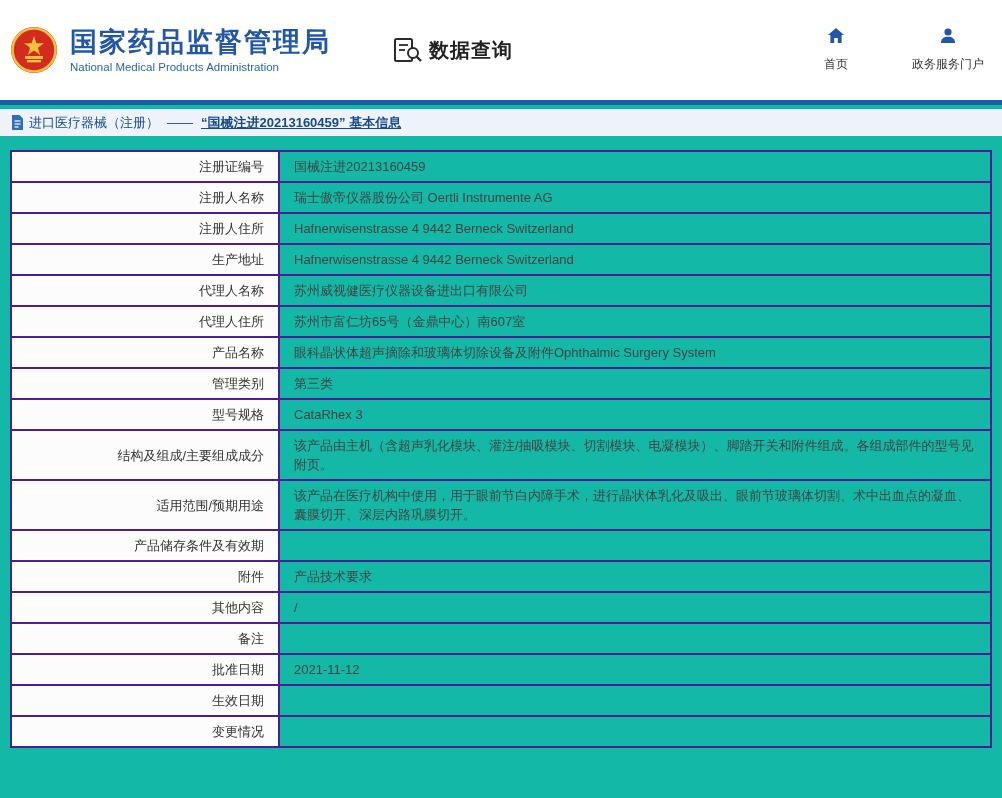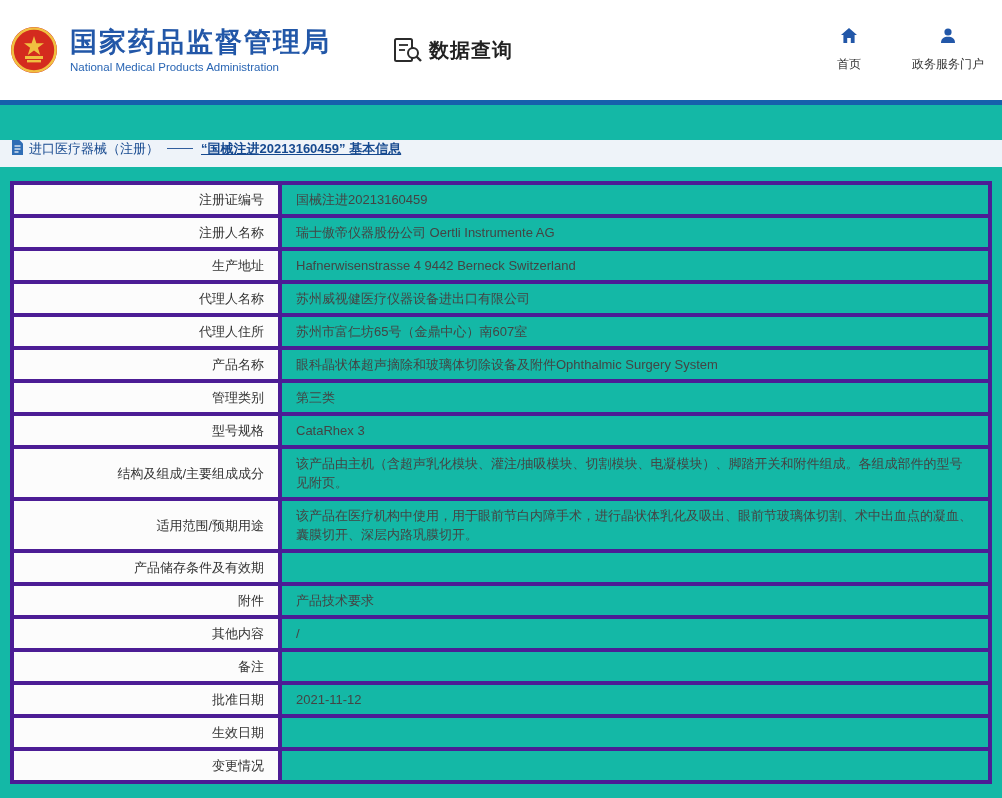--- a/index.html
+++ b/index.html
@@ -21,49 +21,49 @@
   .org-zh {
     font-size:27px; font-weight:bold; color:#2257a8;
     letter-spacing:2px; line-height:1.15;
   }
   .org-en { font-size:11.5px; color:#2a66b4; margin-top:3px; }
 
   .tool-block { display:flex; align-items:center; margin-left:62px; }
   .tool-icon { width:30px; height:26px; margin-right:6px; }
   .tool-title { font-size:20px; font-weight:bold; color:#222; letter-spacing:1px; }
 
-  .header-nav { margin-left:auto; display:flex; gap:40px; padding-right:6px; }
+  .header-nav { margin-left:auto; display:flex; gap:53px; padding-right:6px; }
   .nav-item {
     display:flex; flex-direction:column; align-items:center;
     cursor:pointer; min-width:46px;
   }
   .nav-item svg { width:18px; height:18px; }
   .nav-label { font-size:12px; color:#333; margin-top:7px; white-space:nowrap; }
 
   .blue-bar { height:5px; background:#1660ab; }
 
   
   .breadcrumb {
-    margin-top:35px; background:#eef3f9; height:27px;
-    display:flex; padding:0 10px;
+    margin-top:4px; background:#eef3f9; height:27px;
+    display:flex; align-items:center; padding:8px 10px;
     font-size:13px; color:#16498f;
   }
   .breadcrumb .doc-icon { width:14px; height:15px; margin-right:5px; flex:0 0 auto; }
   .crumb-category { color:#16498f; }
   .crumb-dash { margin:0 8px; color:#16498f; }
   .crumb-detail { color:#16498f; font-weight:bold;text-decoration:underline; }
 
   
   .table-wrap { margin:14px 10px 0 10px; }
   table.info {
     width:100%; border-collapse:collapse; font-size:13px;
     table-layout:fixed;
   }
   table.info td {
-    border:4px solid #4c1d95; padding:5px 14px;
+    border:2px solid #4c1d95; padding:5px 14px;
     line-height:19px; vertical-align:middle;
     word-break:break-all;
   }
   td.label {
     width:268px; text-align:right; color:#333; background:#fcfcfc;
   }
   td.value { color:#444; }
 </style>
 </head>
 <body>
@@ -142,20 +142,24 @@
       <tbody>
           <tr>
             <td class="label">注册证编号</td>
             <td class="value">国械注进20213160459</td>
           </tr>
           <tr>
             <td class="label">注册人名称</td>
             <td class="value">瑞士傲帝仪器股份公司 Oertli Instrumente AG</td>
           </tr>
           <tr>
+            <td class="label">注册人住所</td>
+            <td class="value">Hafnerwisenstrasse 4 9442 Berneck Switzerland</td>
+          </tr>
+          <tr>
             <td class="label">生产地址</td>
             <td class="value">Hafnerwisenstrasse 4 9442 Berneck Switzerland</td>
           </tr>
           <tr>
             <td class="label">代理人名称</td>
             <td class="value">苏州威视健医疗仪器设备进出口有限公司</td>
           </tr>
           <tr>
             <td class="label">代理人住所</td>
             <td class="value">苏州市富仁坊65号（金鼎中心）南607室</td>

